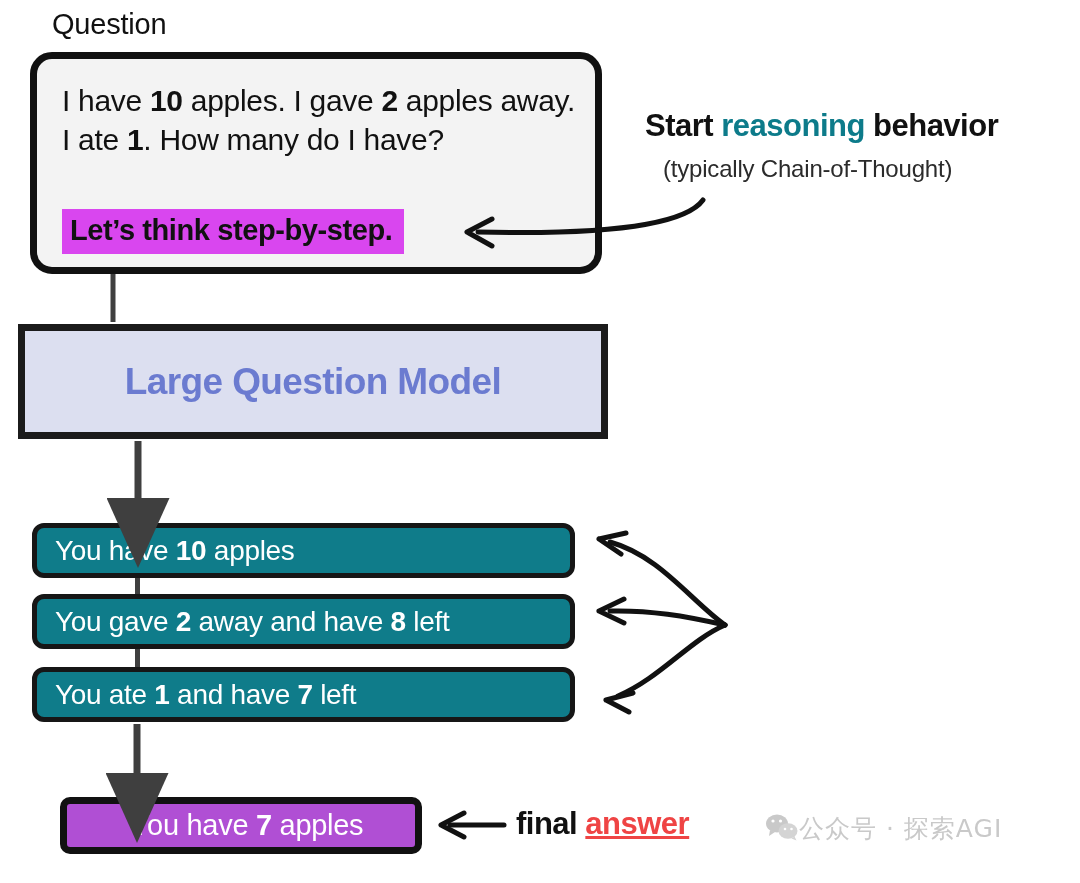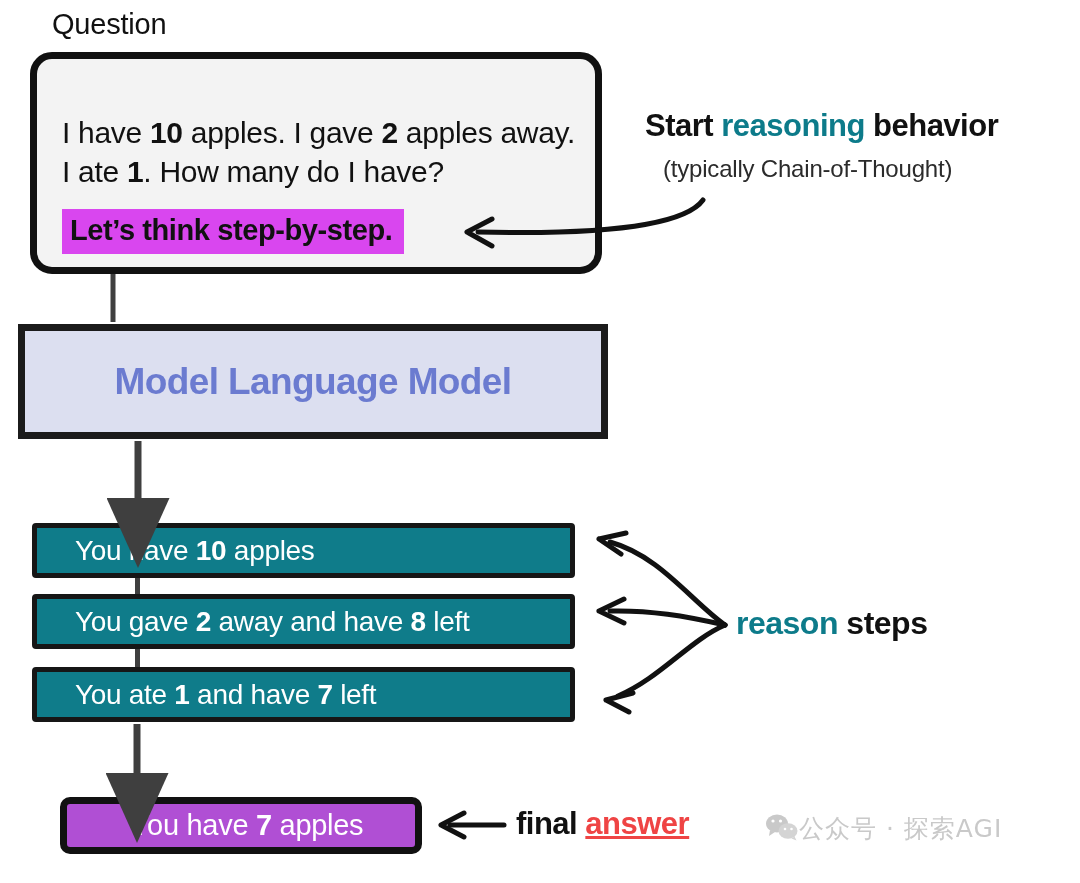--- a/index.html
+++ b/index.html
@@ -28,21 +28,20 @@
     left:30px;top:52px;width:572px;height:222px;
     background:#f3f3f3;
     border:7px solid #111111;
     border-radius:22px;
     box-sizing:border-box;
   }
   #question-text{
     position:absolute;left:25px;top:22px;width:520px;
     font-size:30px;line-height:1.30;color:#111111;
     letter-spacing:-0.3px;
-    margin-top:32px;
   }
   #question-text b{font-weight:bold;}
   #prompt-highlight{
     position:absolute;left:25px;top:150px;
     background:#d946ef;
     padding:5px 12px 7px 8px;
     font-size:29px;font-weight:bold;color:#111111;
     letter-spacing:-0.4px;
     white-space:nowrap;
   }
@@ -71,23 +70,23 @@
   #llm-label{
     font-size:37px;font-weight:bold;color:#6b7bd0;
     letter-spacing:-0.6px;
   }
 
   
   .step-box{
     left:32px;width:543px;height:55px;
     background:#0f7c8a;
     border:5px solid #161616;
-    border-radius:4px;
-    box-sizing:border-box;
-    display:flex;align-items:center;padding-left:20px;
+    border-radius:12px;
+    box-sizing:border-box;
+    display:flex;align-items:center;
   }
   .step-label{
     padding-left:18px;
     font-size:28px;color:#ffffff;
     letter-spacing:-0.3px;white-space:nowrap;
   }
   .step-label b{font-weight:bold;}
   #step-0{top:523px;}
   #step-1{top:594px;}
   #step-2{top:667px;}
@@ -150,38 +149,35 @@
     <div id="question-text">I have <b>10</b> apples. I gave <b>2</b> apples away. I ate <b>1</b>. How many do I have?</div>
     <div id="prompt-highlight">Let’s think step-by-step.</div>
   </div>
 
   <div class="abs" id="start-reasoning-title">
     <span>Start </span><span class="accent">reasoning</span><span> behavior</span>
   </div>
   <div class="abs" id="start-reasoning-sub">(typically Chain-of-Thought)</div>
 
   <div class="abs" id="llm-box">
-    <span id="llm-label">Model Language Model</span>
+    <span id="llm-label">Large Question Model</span>
   </div>
 
   <div class="abs step-box" id="step-0">
     <span class="step-label">You have <b>10</b> apples</span>
   </div>
   <div class="abs stub" id="stub-0"></div>
   <div class="abs step-box" id="step-1">
     <span class="step-label">You gave <b>2</b> away and have <b>8</b> left</span>
   </div>
   <div class="abs stub" id="stub-1"></div>
   <div class="abs step-box" id="step-2">
     <span class="step-label">You ate <b>1</b> and have <b>7</b> left</span>
   </div>
 
-  <div class="abs" id="reason-steps-label">
-    <span class="accent">reason</span><span> steps</span>
-  </div>
 
   <div class="abs" id="answer-box">
     <span id="answer-label">You have <b>7</b> apples</span>
   </div>
   <div class="abs" id="final-answer-label">
     <span>final </span><span class="accent">answer</span>
   </div>
 
   <div class="abs" id="watermark">
     <span>

